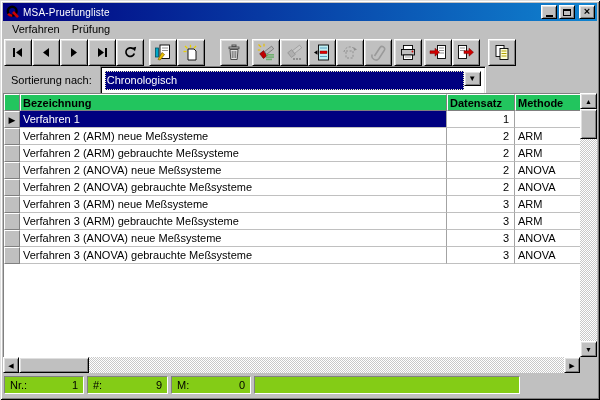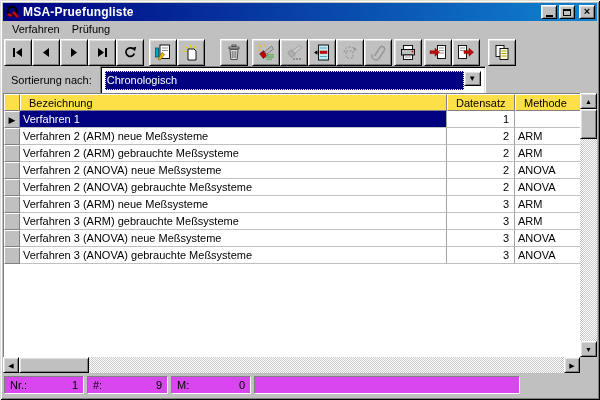--- a/index.html
+++ b/index.html
@@ -8,21 +8,21 @@
     width:600px;height:400px;background:#c0c0c0;position:relative;
     font-family:"Liberation Sans", sans-serif;font-size:11px;color:#000;
     box-shadow: inset 1px 1px 0 #dfdfdf, inset -1px -1px 0 #000,
                 inset 2px 2px 0 #fff, inset -2px -2px 0 #808080;
     padding:3px;display:flex;flex-direction:column;
   }
   
   .titlebar{height:18px;flex:0 0 18px;display:flex;align-items:center;
     background:linear-gradient(90deg,#000080,#1084d0);padding:0 2px;}
   .title-icon{width:14px;height:14px;margin:0 3px 0 1px;flex:0 0 auto;}
-  .title-text{color:#fff;font-weight:bold;font-size:12px;flex:1;
+  .title-text{color:#fff;font-weight:normal;font-size:10px;flex:1;
     white-space:nowrap;overflow:hidden;letter-spacing:.2px;}
   .tb-btns{display:flex;gap:2px;}
   .sysbtn{width:16px;height:14px;background:#c0c0c0;position:relative;
     border:1px solid;border-color:#fff #000 #000 #fff;
     box-shadow:inset 1px 1px 0 #dfdfdf, inset -1px -1px 0 #808080;
     display:flex;align-items:center;justify-content:center;
     font-size:10px;font-weight:bold;line-height:1;cursor:default;}
   .sysbtn.close{margin-left:2px;}
   .glyph-min{width:7px;height:2px;background:#000;margin-top:7px;}
   .glyph-max{width:8px;height:7px;border:1px solid #000;border-top-width:2px;}
@@ -48,22 +48,22 @@
     padding-left:2px;outline:1px dotted #f0f0c0;outline-offset:-1px;}
   .combo-arrow{width:17px;height:15px;background:#c0c0c0;margin-left:0;
     border:1px solid;border-color:#fff #000 #000 #fff;
     box-shadow:inset 1px 1px 0 #dfdfdf, inset -1px -1px 0 #808080;
     display:flex;align-items:center;justify-content:center;font-size:8px;color:#000;}
   
   .grid-region{flex:1;display:flex;min-height:0;}
   .grid{flex:1;background:#fff;display:flex;flex-direction:column;min-width:0;
     border-left:1px solid #808080;border-top:1px solid #808080;}
   .grid-header{height:17px;flex:0 0 17px;display:flex;}
-  .hcell{background:#fde047;border:1px solid;border-color:#fff #808080 #808080 #fff;
-    display:flex;align-items:center;padding-left:8px;overflow:hidden;white-space:nowrap;}
+  .hcell{background:#22c55e;border:1px solid;border-color:#fff #808080 #808080 #fff;
+    display:flex;align-items:center;padding-left:2px;overflow:hidden;white-space:nowrap;font-weight:bold;}
   .h-ind{width:16px;flex:0 0 16px;}
   .h-bez{flex:1;}
   .h-verf{width:68px;flex:0 0 68px;}
   .h-meth{width:65px;flex:0 0 65px;border-right:none;}
   .grid-row{height:17px;flex:0 0 17px;display:flex;}
   .ind-cell{width:16px;flex:0 0 16px;background:#c0c0c0;
     border:1px solid;border-color:#fff #808080 #808080 #fff;
     display:flex;align-items:center;justify-content:center;font-size:9px;color:#000;}
   .cell{border-right:1px solid #a3a3a3;border-bottom:1px solid #c0c0c0;
     display:flex;align-items:center;padding:0 3px;overflow:hidden;white-space:nowrap;background:#fff;}
@@ -85,21 +85,21 @@
     background-image:conic-gradient(#fff 25%,#c8c8c8 0 50%,#fff 0 75%,#c8c8c8 0);
     background-size:2px 2px;}
   .hscroll{height:16px;flex:0 0 16px;display:flex;}
   .hscroll .sb-btn{height:16px;width:16px;flex:0 0 16px;}
   .sb-thumb-h{width:70px;flex:0 0 70px;background:#c0c0c0;
     border:1px solid;border-color:#fff #000 #000 #fff;
     box-shadow:inset 1px 1px 0 #dfdfdf, inset -1px -1px 0 #808080;}
   .sb-corner{width:17px;flex:0 0 17px;background:#c0c0c0;}
   
   .statusbar{height:24px;flex:0 0 24px;display:flex;align-items:center;gap:3px;padding:0 1px;}
-  .spanel{height:18px;background:#d946ef;display:flex;align-items:center;
+  .spanel{height:18px;background:#84cc16;display:flex;align-items:center;
     justify-content:space-between;padding:0 5px;
     border:1px solid;border-color:#808080 #fff #fff #808080;}
   .sp1{width:80px;} .sp2{width:81px;} .sp3{width:80px;} .sp4{width:266px;}
 </style>
 </head>
 <body>
 
 <div class="window">
 
   <div class="titlebar">

